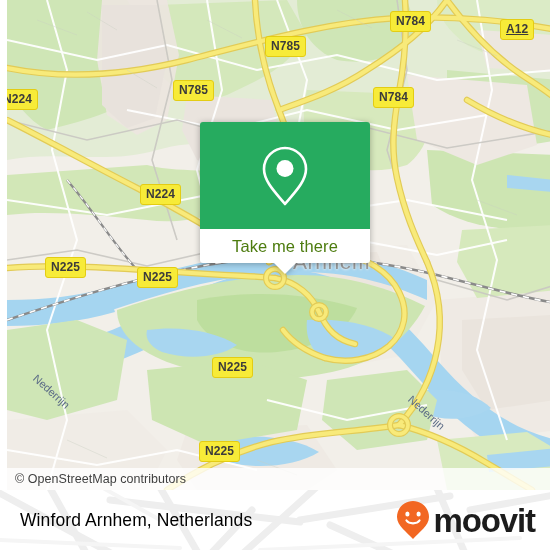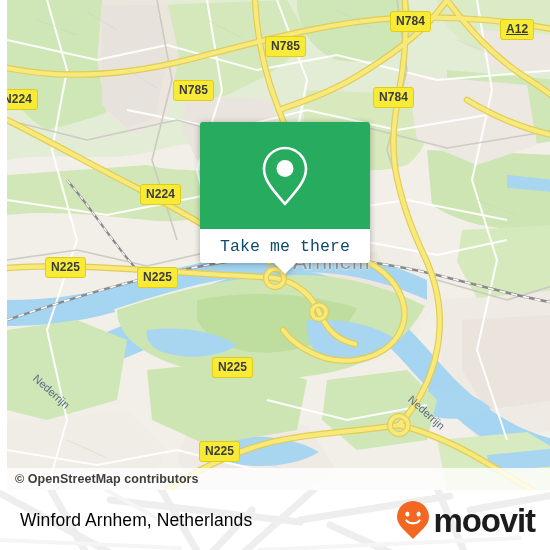--- a/index.html
+++ b/index.html
@@ -98,22 +98,22 @@
   }
   .popup-body {
     background: #ffffff;
     height: 34px;
     border-radius: 0 0 3px 3px;
     display: flex;
     align-items: center;
     justify-content: center;
   }
   .popup-label {
-    color: #0c4a6e;
-    font-family: Liberation Mono, monospace;
+    color: #4d7c0f;
+    font-family: Liberation Sans, sans-serif;
     font-size: 16.5px;
     letter-spacing: 0.1px;
     white-space: nowrap;
   }
   .popup-tail {
     position: absolute;
     left: 50%;
     bottom: -11px;
     margin-left: -11px;
     width: 0;
@@ -133,21 +133,20 @@
     background: rgba(255,255,255,0.80);
     display: flex;
     align-items: center;
   }
   .attribution span {
     color: #3f3f3f;
     font-family: "Liberation Sans", sans-serif;
     font-size: 12.5px;
     padding-left: 8px;
     letter-spacing: 0.05px;
-    font-weight: bold;
   }
 
   
   .footer {
     position: absolute;
     left: 0;
     top: 490px;
     width: 550px;
     height: 60px;
     background: #ffffff;

